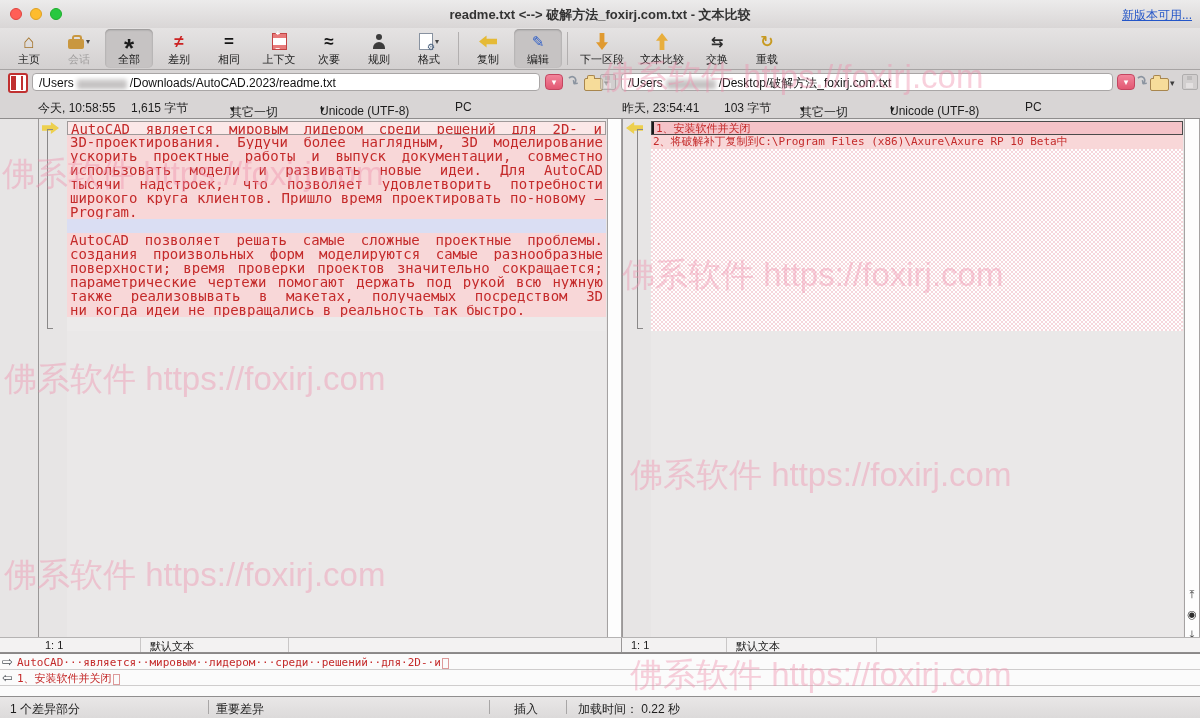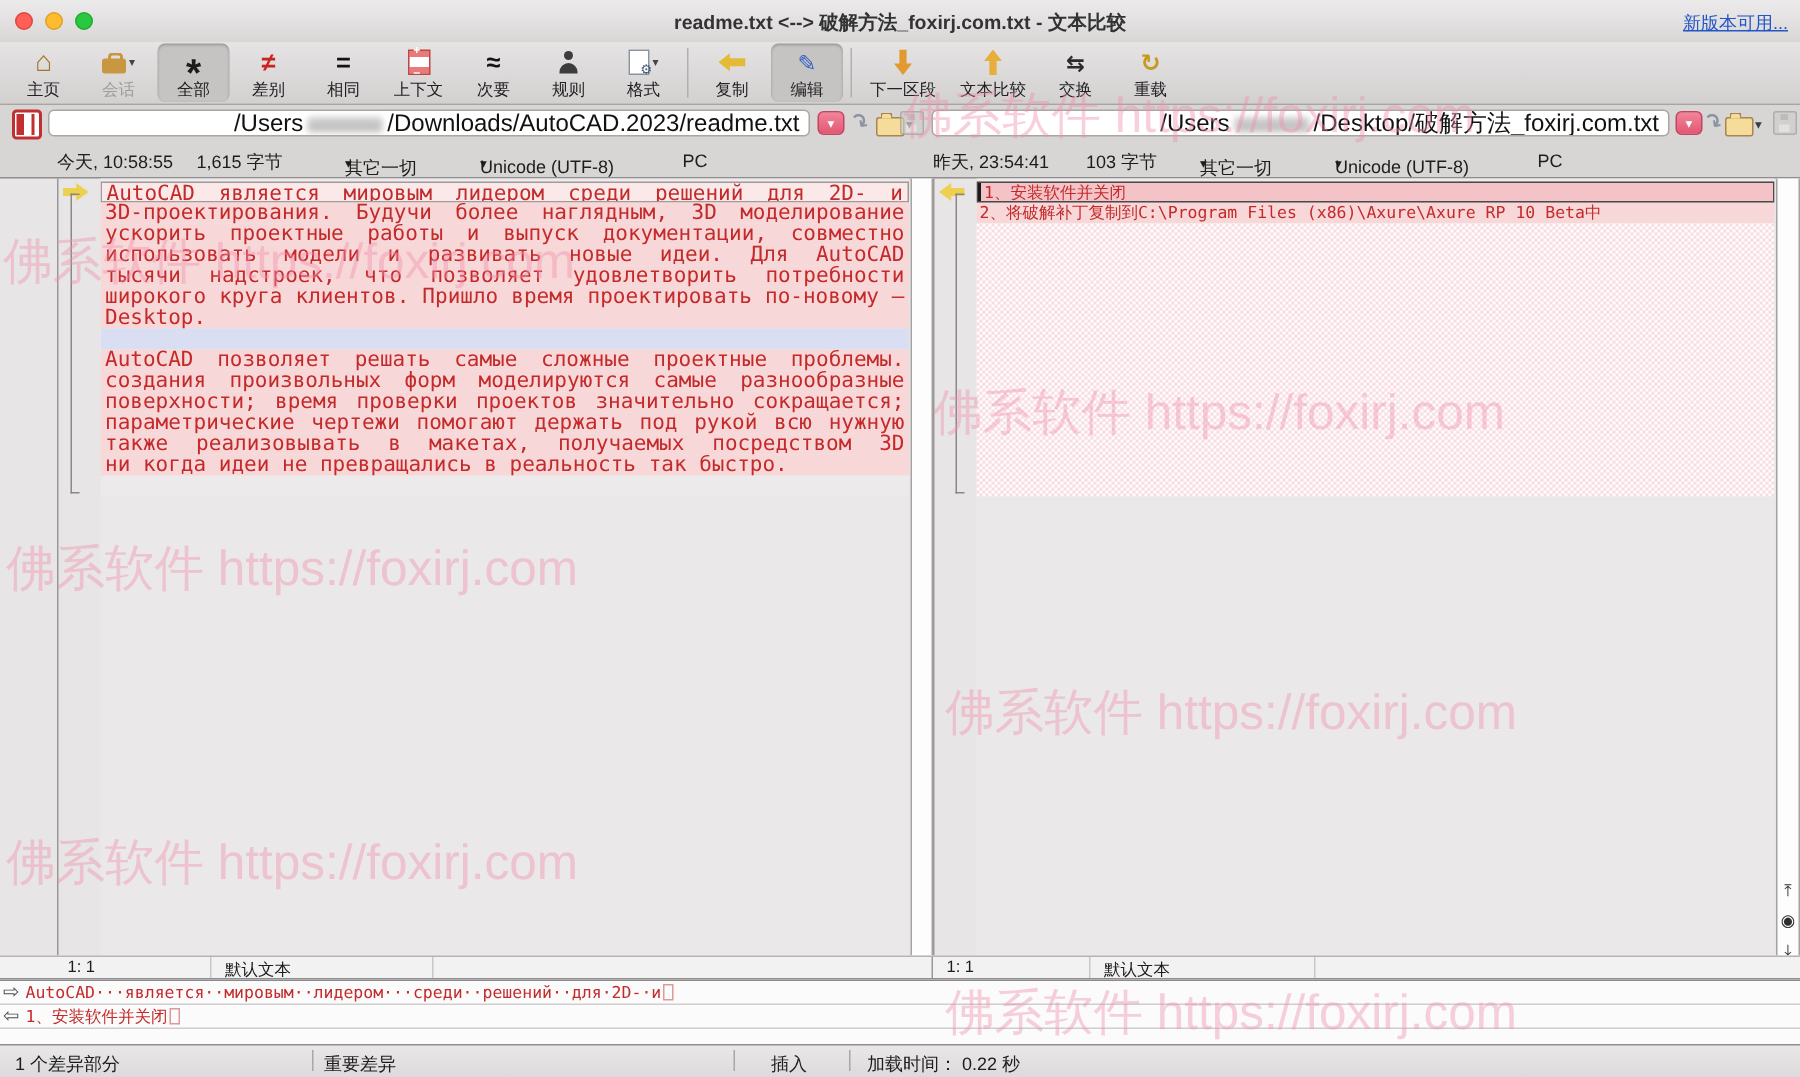--- a/index.html
+++ b/index.html
@@ -52,21 +52,21 @@
     clip-path:polygon(30% 100%,70% 100%,70% 45%,100% 45%,50% 0,0 45%,30% 45%);
     filter:drop-shadow(0 0 1px #7c5208);}
   .i-swap-icon::before{content:"⇆";font-size:15px;font-weight:bold;color:#2c2c2c;}
   .i-reload-icon::before{content:"↻";font-size:16px;font-weight:bold;color:#c79a22;}
   
   .pathrow{position:absolute;left:0;top:70px;width:1200px;height:26px;background:#d8d5d5;}
   .appicon{position:absolute;left:8px;top:3px;width:16px;height:16px;background:#fff;border:2px solid #c03030;border-radius:3px;}
   .appicon::before{content:"";position:absolute;left:1px;top:1px;bottom:1px;width:5px;background:#c03030;}
   .appicon::after{content:"";position:absolute;right:3px;top:1px;bottom:1px;width:2px;background:#c03030;}
   .pathfield{position:absolute;top:3px;height:18px;background:#fff;border:1px solid #a9a6a6;border-radius:4px;
-    font-size:16px;line-height:18px;padding:0 6px;box-sizing:border-box;white-space:nowrap;overflow:hidden;color:#111;text-align:right;}
+    font-size:12px;line-height:18px;padding:0 6px;box-sizing:border-box;white-space:nowrap;overflow:hidden;color:#111;}
   .blurblob{display:inline-block;width:50px;height:10px;border-radius:2px;margin:0 3px;
     background:linear-gradient(#d2d0d0,#bcbaba);filter:blur(2px);vertical-align:middle;}
   .pinkbtn{position:absolute;top:4px;width:18px;height:16px;border-radius:4px;color:#fff;font-size:9px;
     background:linear-gradient(#f2849a,#e25873);border:1px solid #c44560;display:flex;align-items:center;justify-content:center;box-sizing:border-box;}
   .curvarrow{position:absolute;top:3px;font-size:14px;font-weight:bold;color:#8b94a0;transform:rotate(35deg);}
   .folder{position:absolute;width:17px;height:11px;border:1px solid #a8864e;border-radius:2px;background:#f6dc9a;}
   .folder::before{content:"";position:absolute;top:-4px;left:2px;width:6px;height:3px;background:#f6dc9a;
     border:1px solid #a8864e;border-bottom:none;border-radius:2px 2px 0 0;}
   .smallcaret{position:absolute;font-size:9px;color:#3c3c3c;}
   .floppy{position:absolute;width:14px;height:14px;background:#cfcdcd;border:1px solid #9a9898;border-radius:2px;}
@@ -289,21 +289,21 @@
     <div class="garrow r" style="left:42px;top:3px;"></div>
     <div class="bracket" style="left:47px;top:10px;height:198px;"></div>
     <div class="textarea-left">
       <div id="left-lines" style="position:absolute;left:0;top:2px;right:0;">
           <div class="trow current-left">AutoCAD является мировым лидером среди решений для 2D- и</div>
           <div class="trow">3D-проектирования. Будучи более наглядным, 3D моделирование позволяет</div>
           <div class="trow">ускорить проектные работы и выпуск документации, совместно</div>
           <div class="trow">использовать модели и развивать новые идеи. Для AutoCAD доступны</div>
           <div class="trow">тысячи надстроек, что позволяет удовлетворить потребности самого</div>
           <div class="trow">широкого круга клиентов. Пришло время проектировать по-новому — время</div>
-          <div class="trow plast">Desktop.</div>
+          <div class="trow plast">Program.</div>
           <div class="trow blankrow"></div>
           <div class="trow">AutoCAD позволяет решать самые сложные проектные проблемы. Средствами</div>
           <div class="trow">создания произвольных форм моделируются самые разнообразные тела и</div>
           <div class="trow">поверхности; время проверки проектов значительно сокращается;</div>
           <div class="trow">параметрические чертежи помогают держать под рукой всю нужную</div>
           <div class="trow">также реализовывать в макетах, получаемых посредством 3D печати. Еще</div>
           <div class="trow plast">ни когда идеи не превращались в реальность так быстро.</div>
         </div>
       <div class="spacer" style="top:212px;"></div>
     </div>

